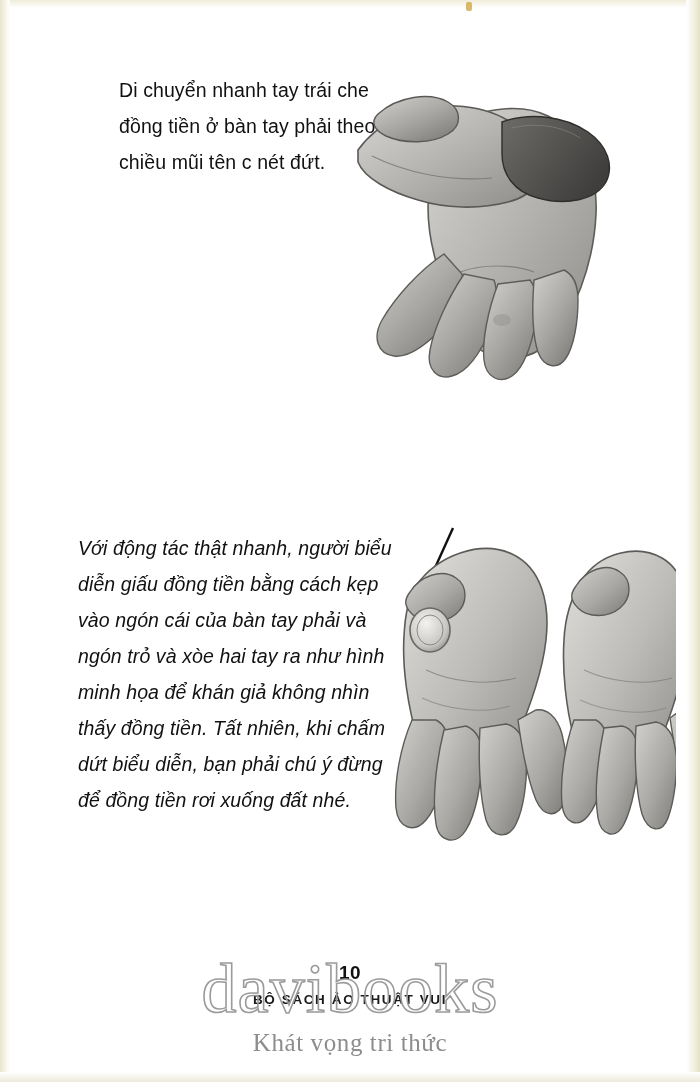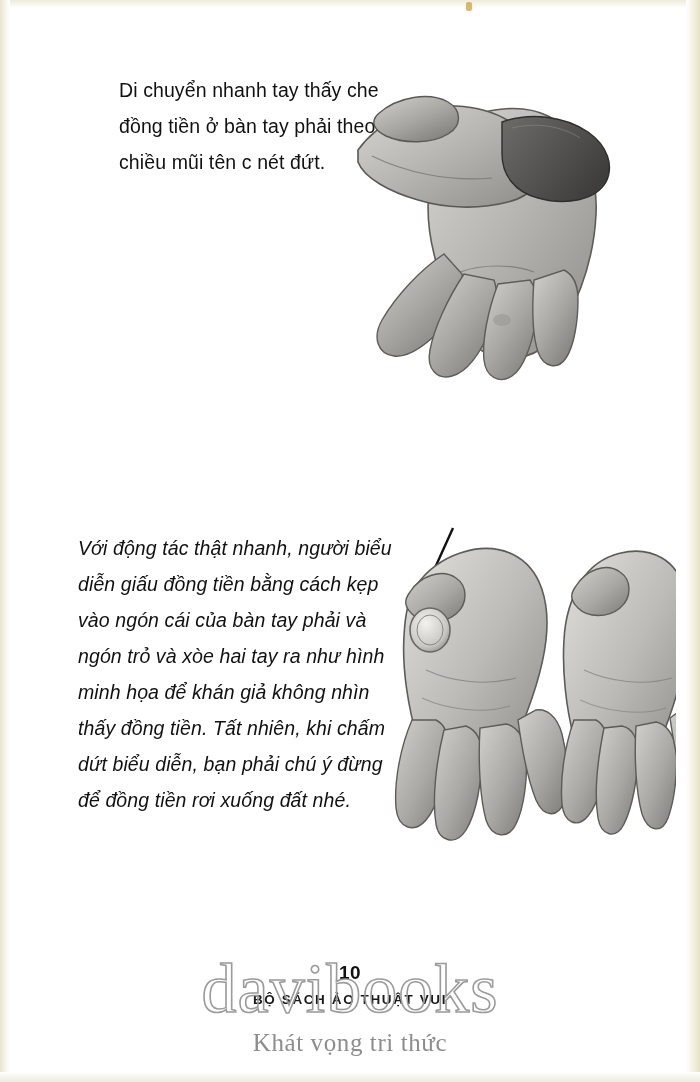--- a/index.html
+++ b/index.html
@@ -157,21 +157,21 @@
 <body>
 
 <div class="page">
 
   <div class="edge-top"></div>
   <div class="edge-left"></div>
   <div class="edge-right"></div>
   <div class="edge-bottom"></div>
   <div class="top-mark"></div>
 
-  <div class="para" id="para-1">Di chuyển nhanh tay thấy che đồng tiền ở bàn tay phải theo chiều mũi tên c nét đứt.</div>
+  <div class="para" id="para-1">Di chuyển nhanh tay trái che đồng tiền ở bàn tay phải theo chiều mũi tên c nét đứt.</div>
 
   <div class="illus" id="illus-top">
     <svg width="268" height="330" viewBox="0 0 268 330" xmlns="http://www.w3.org/2000/svg" aria-hidden="true">
       <defs>
         <linearGradient id="skinA" x1="0" y1="0" x2="1" y2="1">
           <stop offset="0%" stop-color="#d8d6d3"></stop>
           <stop offset="45%" stop-color="#b9b7b4"></stop>
           <stop offset="100%" stop-color="#8e8c89"></stop>
         </linearGradient>
         <linearGradient id="skinB" x1="0.1" y1="0" x2="0.9" y2="1">

